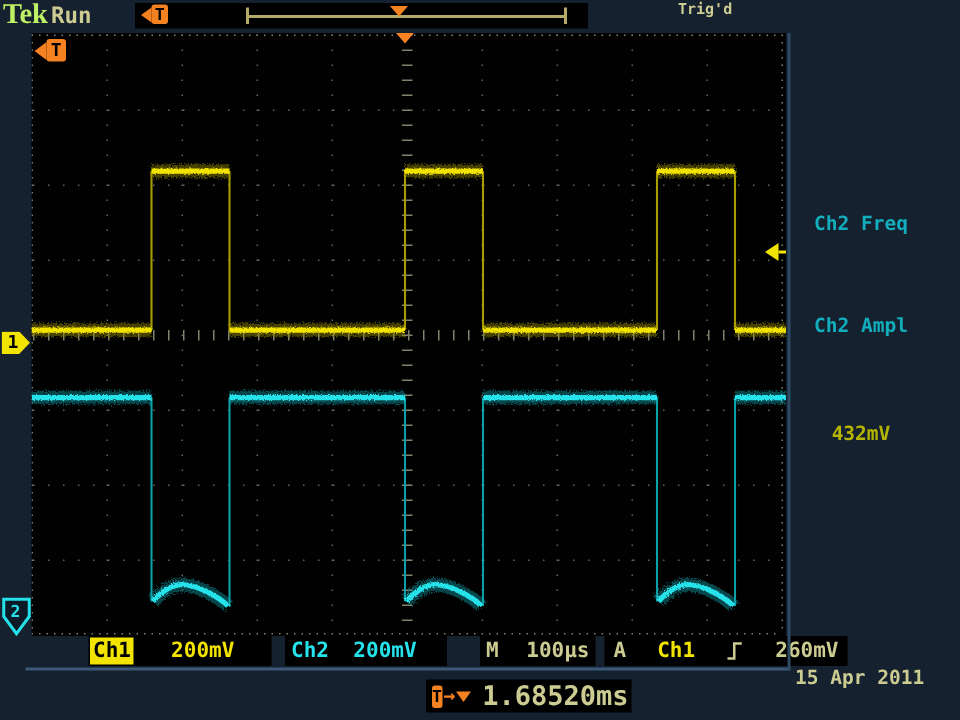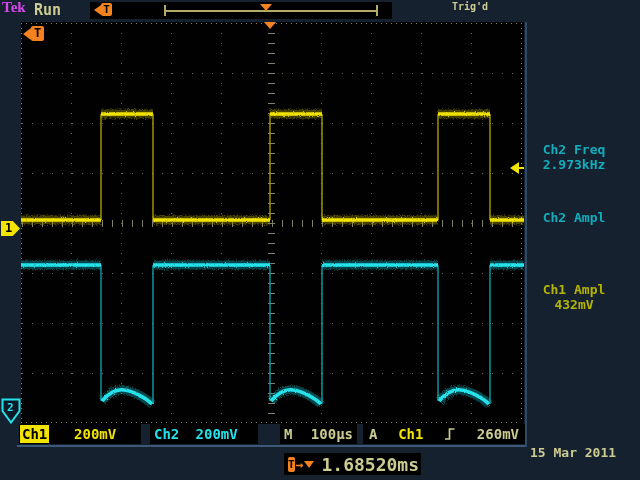--- a/index.html
+++ b/index.html
@@ -6,21 +6,21 @@
   body{
     width:640px;height:480px;position:relative;overflow:hidden;
     background:var(--bg,#15212e);
     font-family:"DejaVu Sans Mono","Liberation Mono",monospace;
     -webkit-font-smoothing:none;
   }
   .abs{position:absolute;}
 
   
   .tek-logo{left:2px;top:-1px;font-family:"Liberation Serif",serif;font-weight:bold;
-    font-size:15px;color:#d946ef;letter-spacing:0;}
+    font-size:19px;color:#bef264;letter-spacing:0;}
   .acq-status{left:34px;top:1px;font-size:15px;font-weight:bold;color:var(--khaki,#cbcb92);}
   .record-strip{left:90px;top:2px;width:302px;height:17px;background:#000;}
   .record-bar-line{left:74px;top:8px;width:214px;height:2px;background:#b3aa66;}
   .record-bracket{top:3px;width:2px;height:11px;background:#b3aa66;}
   .rb-l{left:74px;} .rb-r{left:286px;}
   .tri-down{width:0;height:0;border-left:6px solid transparent;border-right:6px solid transparent;
     border-top:7px solid var(--orange,#f58220);}
   .record-trig-pos{left:170px;top:2px;}
   .trig-status{left:452px;top:1px;font-size:10px;font-weight:bold;color:var(--khaki,#cbcb92);}
 
@@ -58,21 +58,21 @@
   .ch2-marker{left:1px;top:398px;}
 
   
   .readout{left:524px;width:100px;text-align:center;font-weight:bold;font-size:13px;line-height:15px;}
   .m-ch2{color:var(--teal,#12aebe);}
   .m-ch1{color:var(--yellow_text,#b5b500);}
   .r-freq{top:142px;} .r-ch2a{top:210px;} .r-ch1a{top:282px;}
 
   
   .sbox{top:424px;height:20px;background:#000;display:flex;align-items:center;
-    font-size:14px;font-weight:bold;color:var(--khaki,#cbcb92);box-sizing:border-box;}
+    font-size:14px;font-weight:bold;color:var(--khaki,#cbcb92);box-sizing:border-box;margin-left:40px;}
   .sb1{left:19px;width:122px;}
   .sb2{left:150px;width:108px;padding:0 4px;}
   .sb3{left:280px;width:77px;padding:0 4px;justify-content:space-between;}
   .sb4{left:363px;width:162px;padding:0 6px;justify-content:space-between;}
   .ch1-badge{background:var(--ch1,#f2e400);color:#000;padding:0 2px;height:18px;line-height:18px;margin:1px 0 1px 1px;}
   .sb1 .val{flex:1;text-align:center;color:var(--ch1,#f2e400);}
   .sb2 .lab{color:var(--ch2,#25e2ea);} .sb2 .val{flex:1;text-align:center;color:var(--ch2,#25e2ea);}
   .sb4 .src{color:var(--ch1,#f2e400);}
   .slope-icon{display:block;}
 
@@ -161,27 +161,25 @@
 </div>
 
 <div class="abs ch1-marker">1</div>
 <svg class="abs ch2-marker" width="20" height="26">
   <polygon points="1.5,1.5 18.5,1.5 18.5,13 10,24.5 1.5,13" fill="#0c1a28" stroke="#25e2ea" stroke-width="2"></polygon>
   <text x="6" y="13" font-size="11" font-weight="bold" fill="#25e2ea">2</text>
 </svg>
 
 <div class="abs readout r-freq m-ch2">
   <div>Ch2 Freq</div>
-  <div>2.973kHz</div>
 </div>
 <div class="abs readout r-ch2a m-ch2">
   <div>Ch2 Ampl</div>
 </div>
 <div class="abs readout r-ch1a m-ch1">
-  <div>Ch1 Ampl</div>
   <div>432mV</div>
 </div>
 
 <div class="abs sbox sb1">
   <span class="ch1-badge">Ch1</span>
   <span class="val">200mV</span>
 </div>
 <div class="abs sbox sb2">
   <span class="lab">Ch2</span>
   <span class="val">200mV</span>
@@ -203,14 +201,14 @@
 <div class="abs lcd-edge-r"></div>
 
 <div class="abs delay-box">
   <span class="tbox2">T</span>
   <span class="arr">→</span>
   <span class="tri-down"></span>
   <span class="val">1.68520ms</span>
 </div>
 
 <div class="abs datetime">
-  <div>15 Mar 2011</div>
+  <div>15 Apr 2011</div>
 </div>
 
 </body></html>

